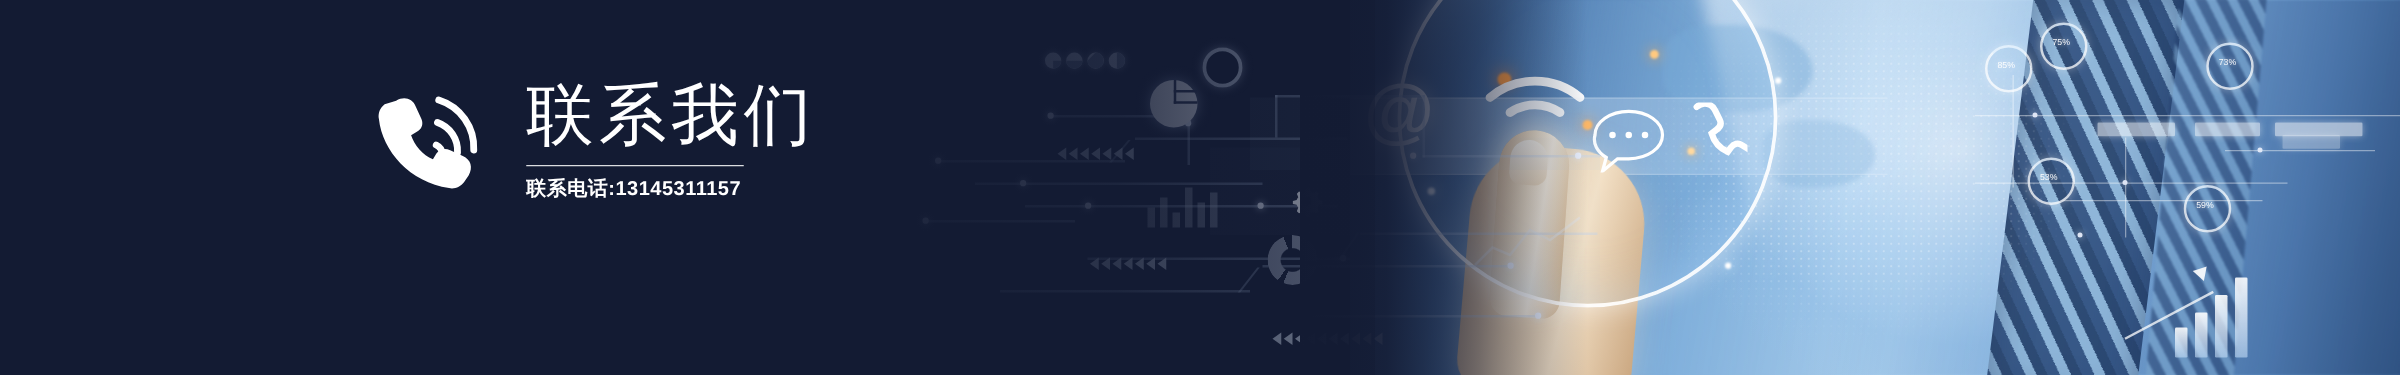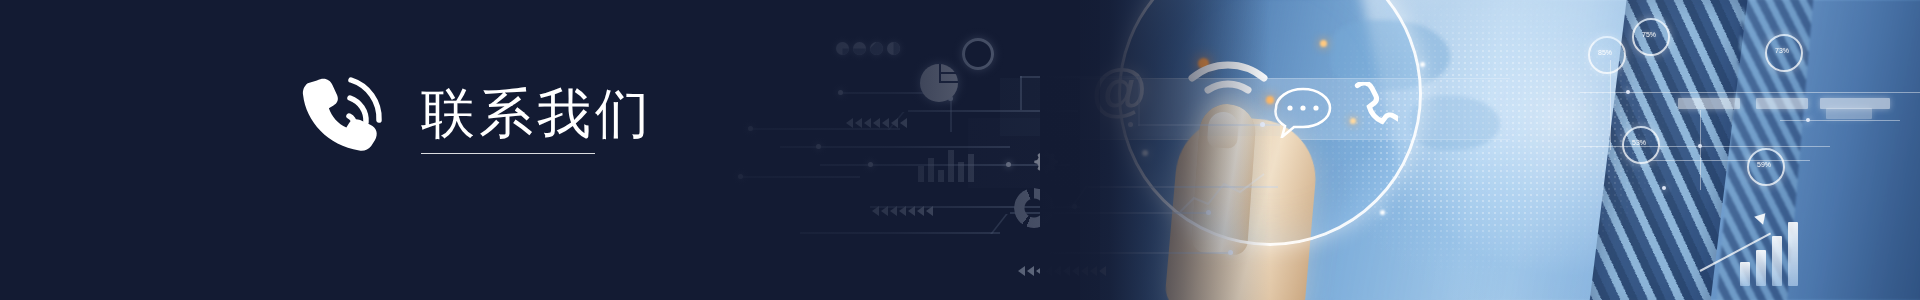--- a/index.html
+++ b/index.html
@@ -386,16 +386,17 @@
       <g fill="none" stroke="#ffffff" stroke-width="5.5" stroke-linecap="round">
         <path d="M56 18 a40 40 0 0 1 28 40"></path>
         <path d="M55 36 a24 24 0 0 1 16 24"></path>
         <path d="M54 54 a9 9 0 0 1 5 8"></path>
       </g>
     </svg>
 
     <div class="titles">
       <div class="main-title">联系我们</div>
       <div class="divider"></div>
+      <div class="sub-title">联系电话:13145311157</div>
     </div>
   </div>
 
 </div>
 
 </body></html>

